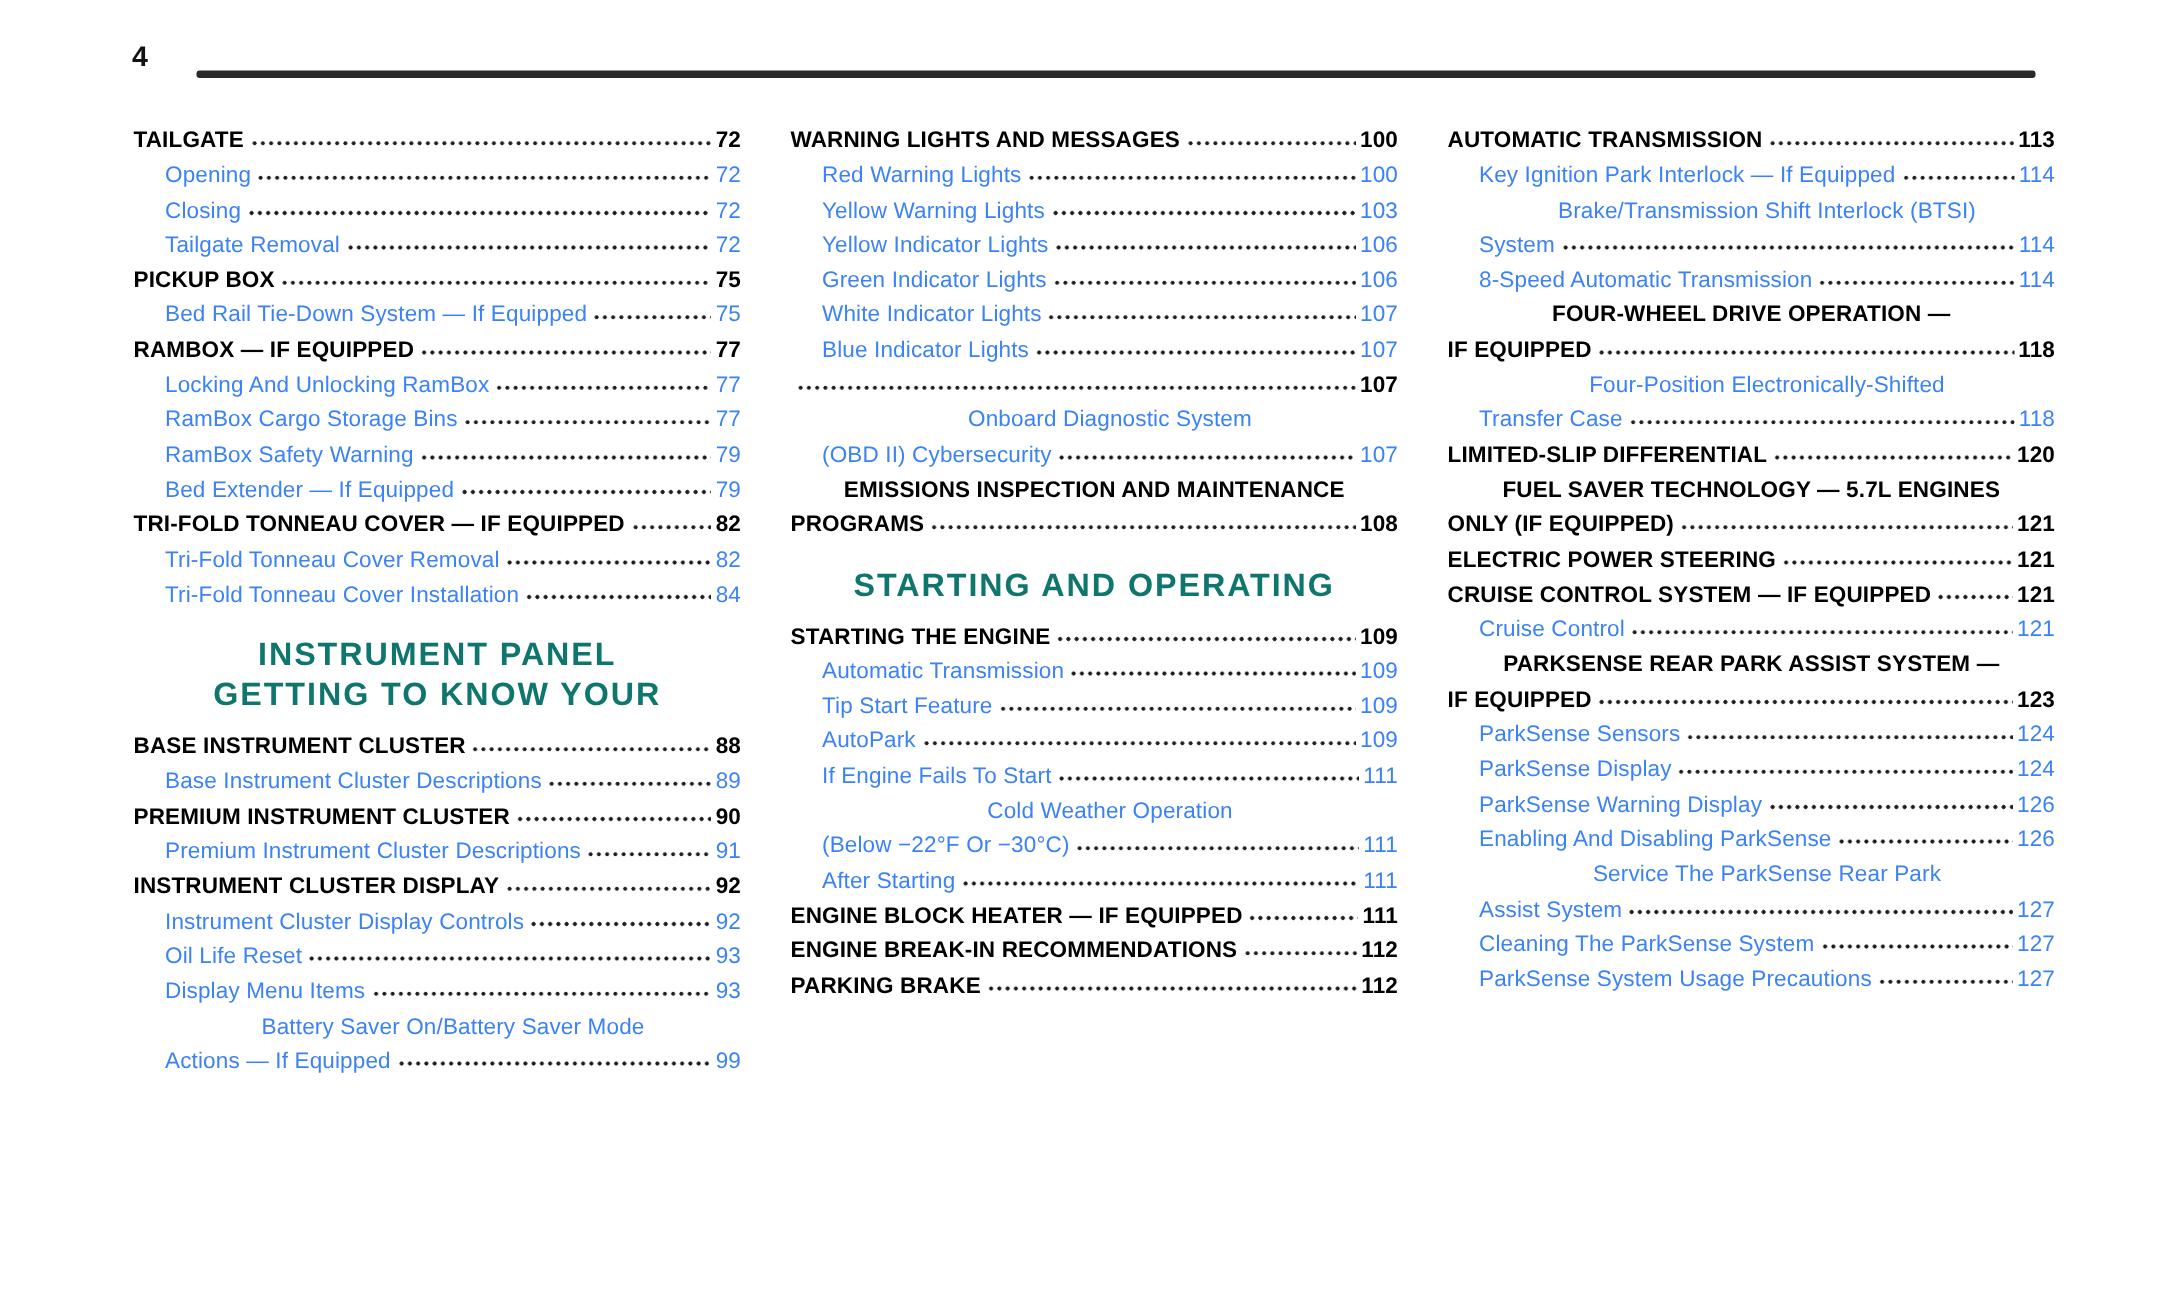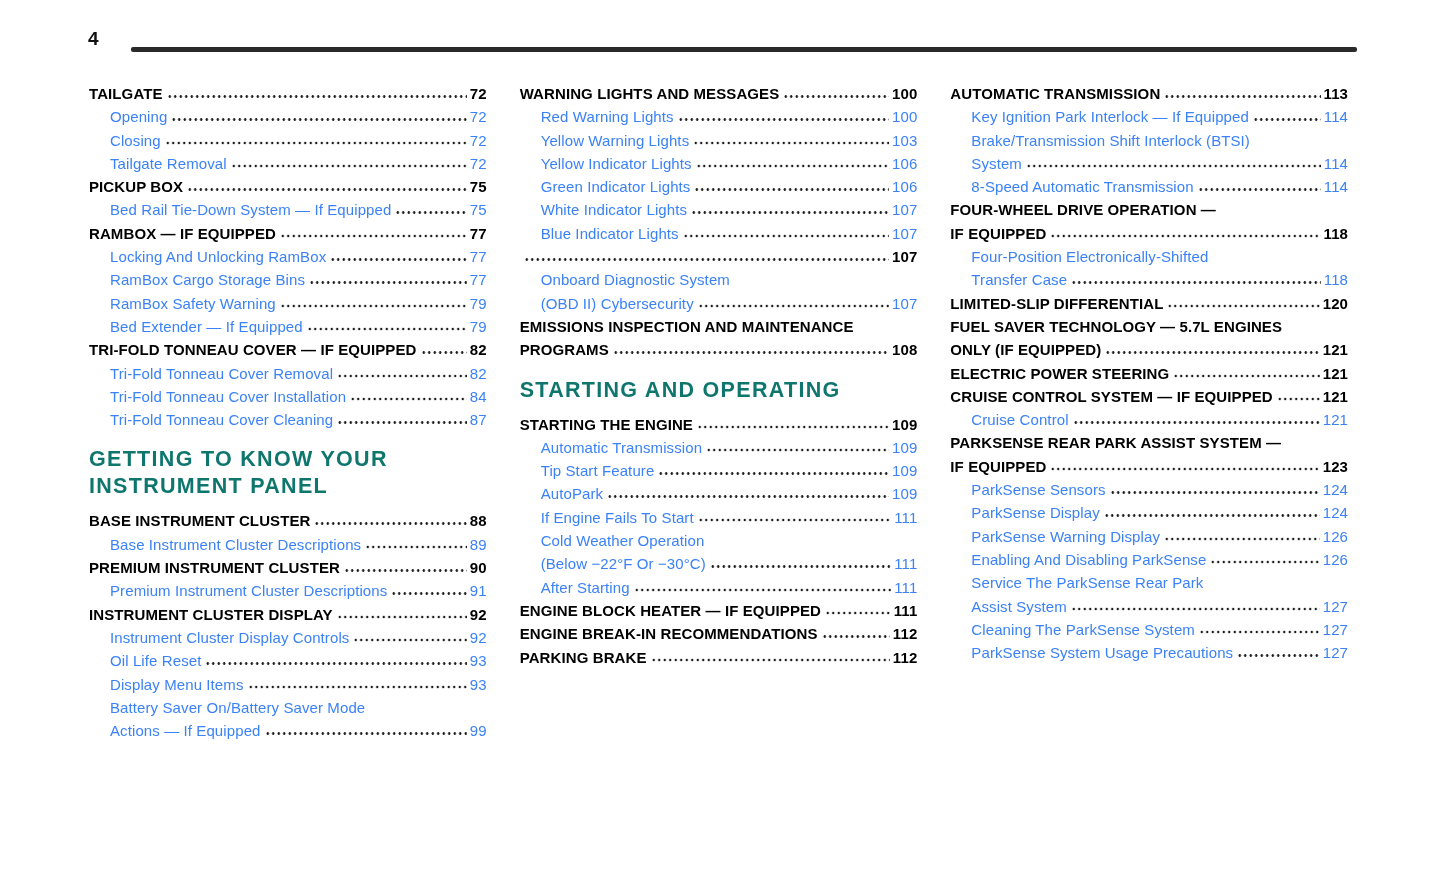--- a/index.html
+++ b/index.html
@@ -26,24 +26,25 @@
     left: 131px;
     right: 88px;
     top: 47px;
     height: 5px;
     background: #2a2a2a;
     border-radius: 2px;
   }
   .toc {
     position: absolute;
     left: 89px;
-    right: 97px;
+    right: 75px;
     top: 82px;
     display: flex;
     gap: 33px;
+    text-align: center;
   }
   .toc-column { flex: 1 1 0; min-width: 0; }
 
   .entry {
     font-size: 15px;
     line-height: 23.3px;
     letter-spacing: 0.1px;
   }
   .entry.level-1 { font-weight: 700; color: #000000; }
   .entry.level-2 { padding-left: 21px; color: #3b82f6; }
@@ -173,30 +174,23 @@
             <span class="pagenum">82</span>
           </div>
         </div>
         <div class="entry level-2">
           <div class="entry-line">
             <span class="label">Tri-Fold Tonneau Cover Installation</span>
             <span class="dots"></span>
             <span class="pagenum">84</span>
           </div>
         </div>
-        <div class="entry level-2">
-          <div class="entry-line">
-            <span class="label">Tri-Fold Tonneau Cover Cleaning</span>
-            <span class="dots"></span>
-            <span class="pagenum">87</span>
-          </div>
-        </div>
         <div class="section-heading">
+          <div class="section-line">INSTRUMENT PANEL</div>
           <div class="section-line">GETTING TO KNOW YOUR</div>
-          <div class="section-line">INSTRUMENT PANEL</div>
         </div>
         <div class="entry level-1">
           <div class="entry-line">
             <span class="label">BASE INSTRUMENT CLUSTER</span>
             <span class="dots"></span>
             <span class="pagenum">88</span>
           </div>
         </div>
         <div class="entry level-2">
           <div class="entry-line">

